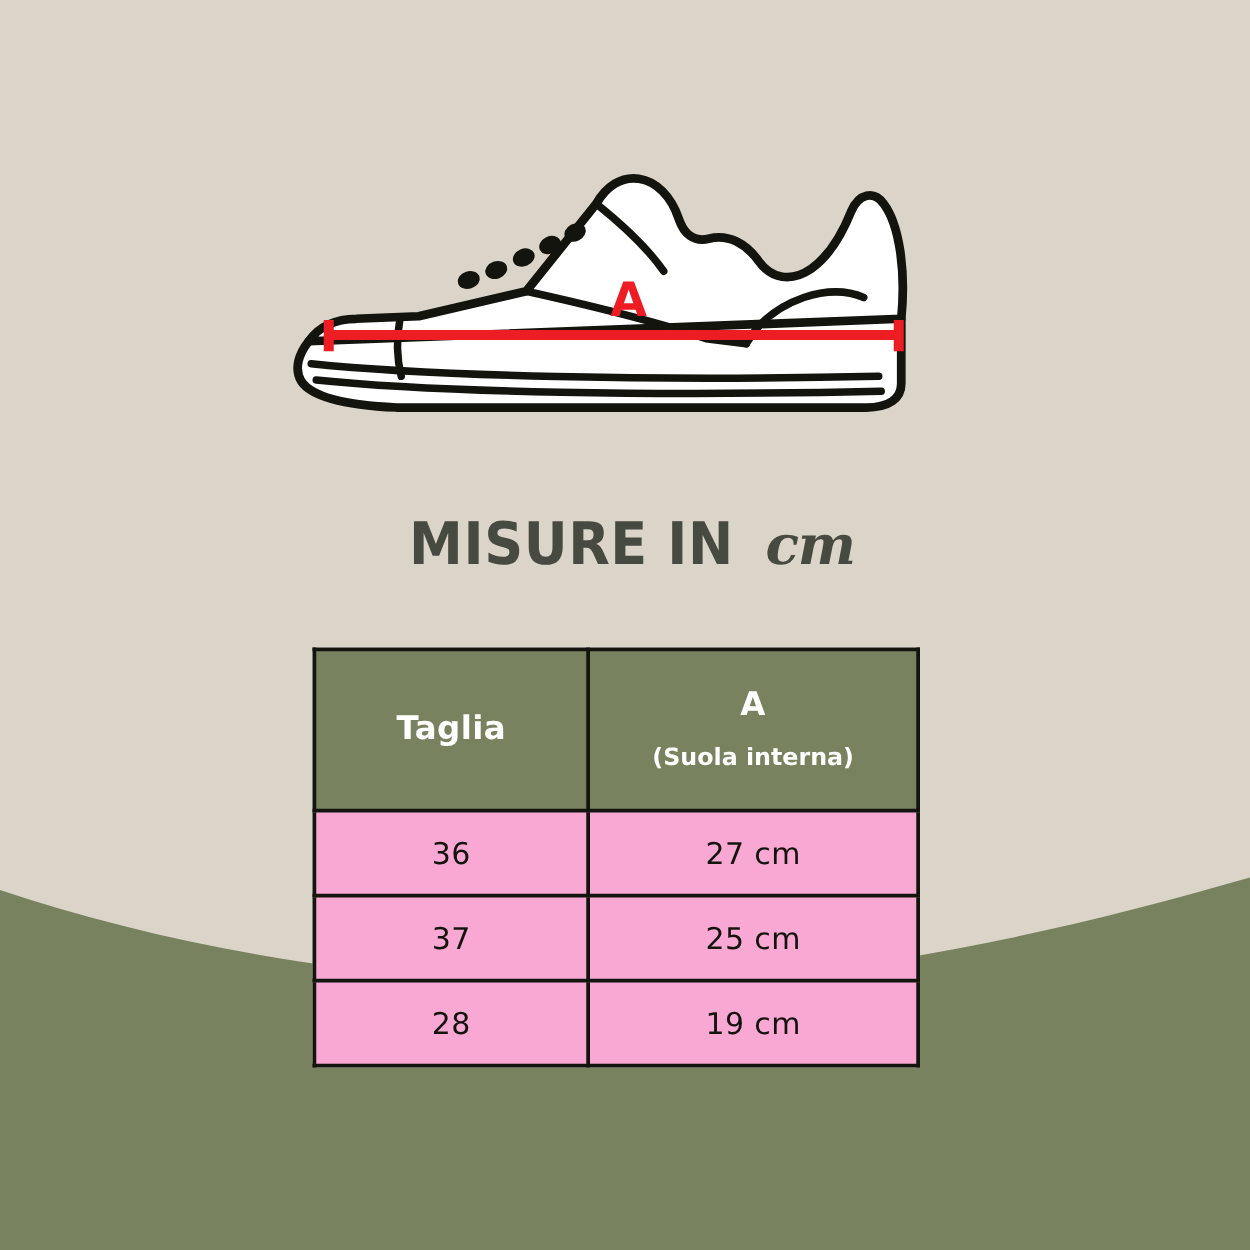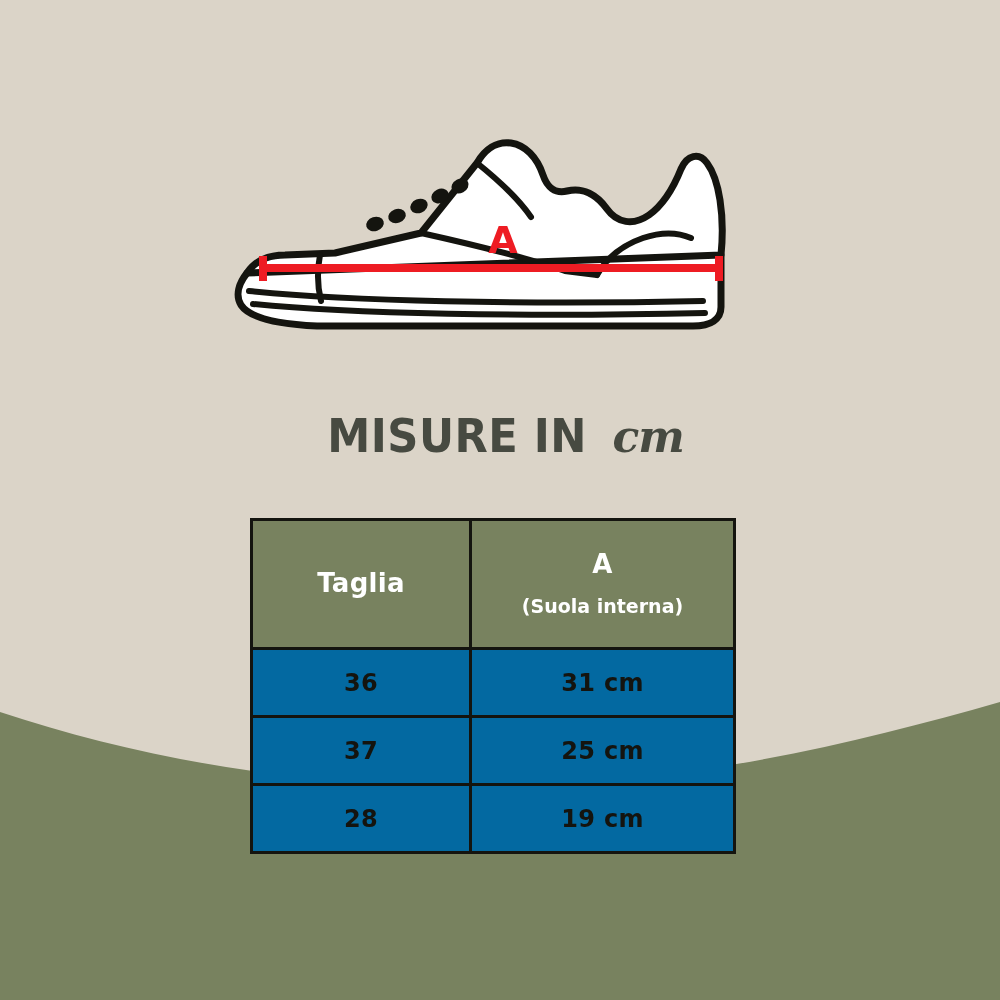--- a/index.html
+++ b/index.html
@@ -102,24 +102,24 @@
   }
   .th-sub {
     font-family: "DejaVu Sans", sans-serif;
     font-weight: bold;
     font-size: 19px;
     display: block;
     line-height: 1.3;
     margin-top: 14px;
   }
   .size-table td {
-    background: #0369a1;
+    background: #f9a8d4;
     height: 65px;
     font-family: "DejaVu Sans", sans-serif;
-    font-weight: bold;
+    font-weight: normal;
     font-size: 24px;
     color: #14140F;
     letter-spacing: 0.3px;
   }
   .col-size { width: 216px; }
   .col-val  { width: 261px; }
 </style>
 </head>
 <body>
 
@@ -195,21 +195,21 @@
         </th>
         <th class="col-val">
           <span class="th-main">A</span>
           <span class="th-sub">(Suola interna)</span>
         </th>
       </tr>
     </thead>
     <tbody>
       <tr>
         <td>36</td>
-        <td>31 cm</td>
+        <td>27 cm</td>
       </tr>
       <tr>
         <td>37</td>
         <td>25 cm</td>
       </tr>
       <tr>
         <td>28</td>
         <td>19 cm</td>
       </tr>
     </tbody>

